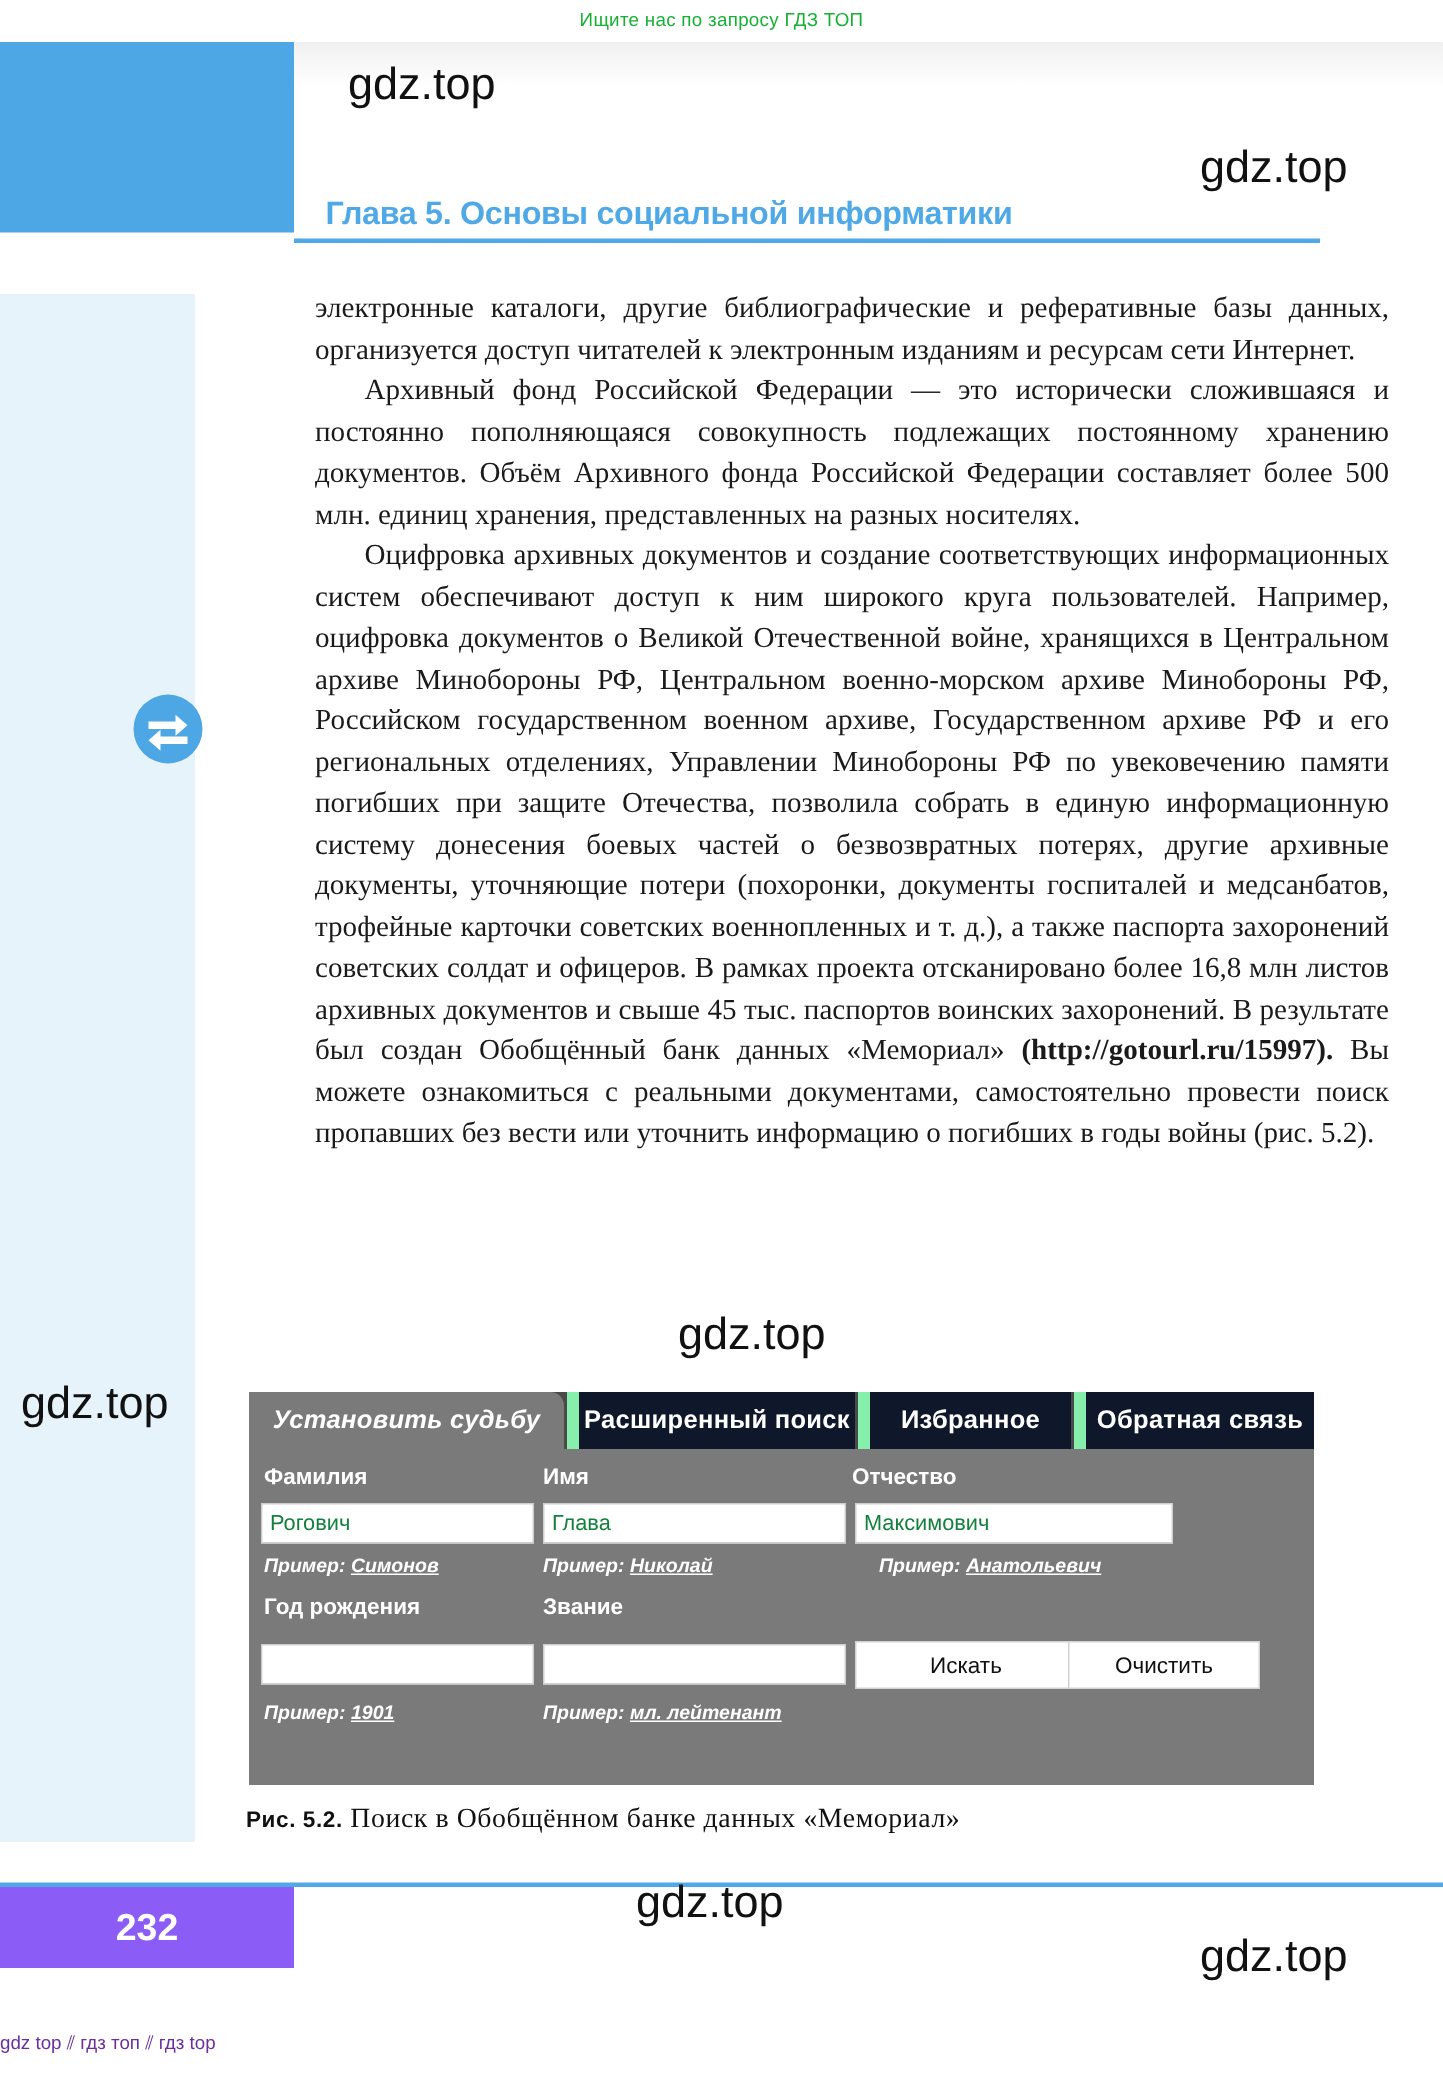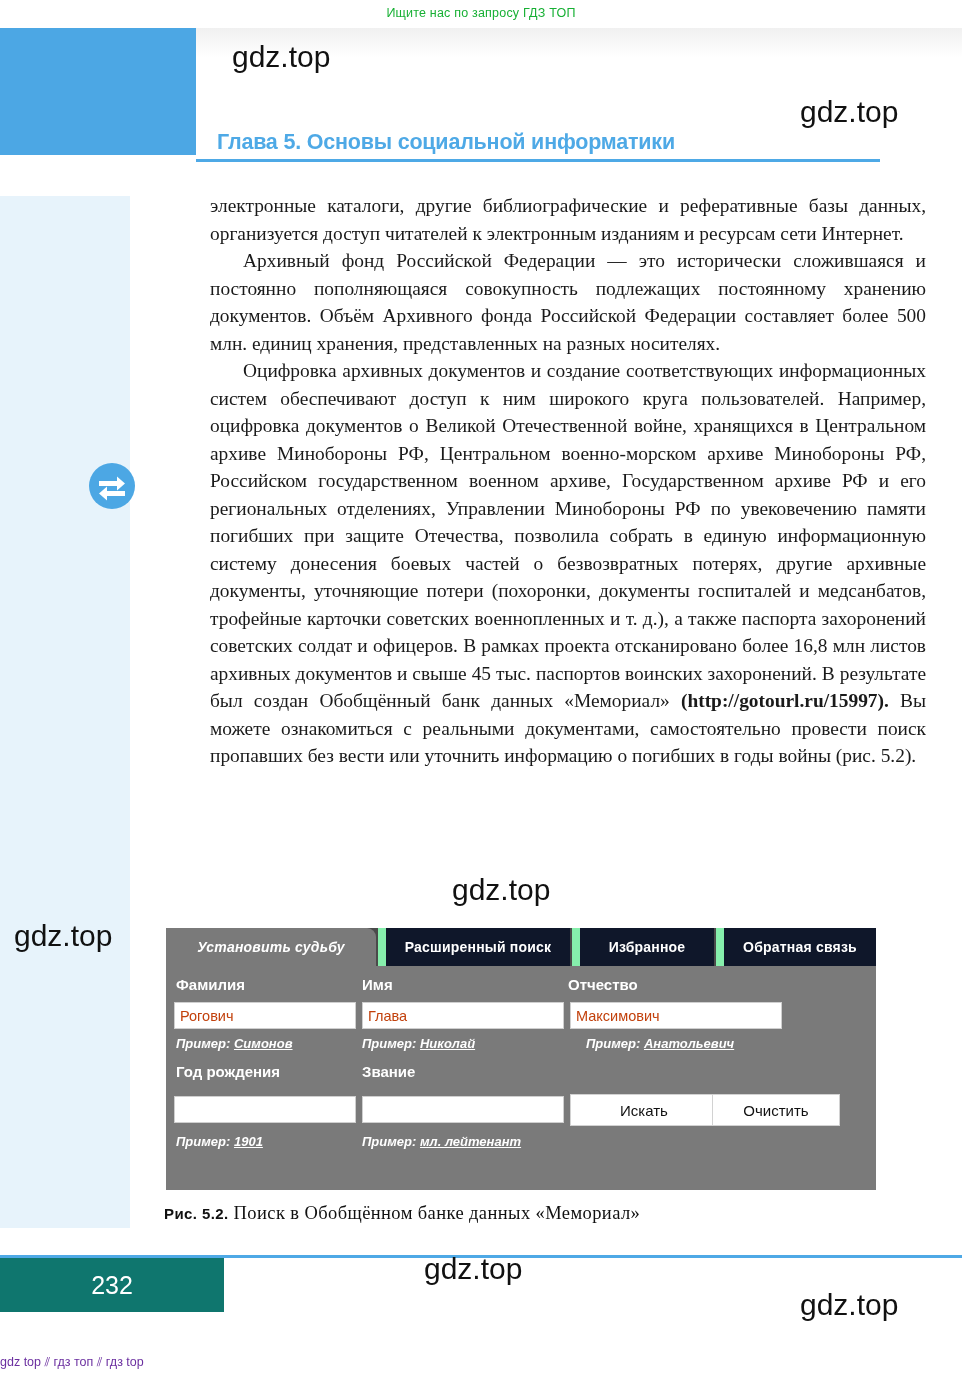--- a/index.html
+++ b/index.html
@@ -84,21 +84,21 @@
   
   .figure {
     position: absolute; left: 166px; top: 928px;
     width: 710px; height: 262px;
     background: #7a7a7a;
     font-family: "Liberation Sans", sans-serif;
   }
   .tabbar { position: relative; height: 38px; width: 100%; background:#4a4a4a; }
   .tab {
     position: absolute; top: 0; height: 38px;
-    color: #ffffff; font-weight: bold; font-size: 14px;
+    color: #ffffff; font-weight: bold; font-size: 17px;
     display: flex; align-items: center; justify-content: center;
     font-style: italic;
     letter-spacing: .2px;
   }
   .tab.inactive { background:#0f172a; font-style: normal; border-left: 8px solid #86efac; }
   .tab.active {
     background:#7a7a7a;
     border-top-right-radius: 9px;
     font-style: italic;
   }
@@ -114,21 +114,21 @@
     color: #ffffff; font-weight: bold; font-size: 15px;
     white-space: nowrap;
   }
   .fld-input {
     position: absolute;
     background: #ffffff;
     border: 1px solid #cfcfcf;
     height: 27px;
     font-family: "Liberation Sans", sans-serif;
     font-size: 14.5px;
-    color: #c2410c;
+    color: #15803d;
     padding: 0 5px;
     display: flex; align-items: center;
     overflow: hidden;
   }
   .fld-hint {
     position: absolute;
     color: #ffffff; font-size: 13px; font-style: italic; font-weight: bold;
     white-space: nowrap;
   }
   .fld-hint u { text-decoration: underline; }
@@ -172,25 +172,25 @@
   }
   .caption b { font-family: "Liberation Sans", sans-serif; font-weight: bold; font-size: 15px;}
 
   
   .foot-rule {
     position: absolute; left: 0; top: 1255px;
     width: 962px; height: 3px; background: #4ea9e6;
   }
   .page-num-block {
     position: absolute; left: 0; top: 1258px;
-    width: 224px; height: 54px;
-    background: #0f766e;
+    width: 196px; height: 54px;
+    background: #8b5cf6;
     color: #ffffff;
     font-family: "Liberation Sans", sans-serif;
-    font-weight: normal;
+    font-weight: bold;
     font-size: 25px;
     display: flex; align-items: center; justify-content: center;
   }
   .footer-links {
     position: absolute; left: 0; top: 1355px; width: 962px;
     font-family: "Liberation Sans", sans-serif;
     font-size: 12.5px;
     color: #6b2fa0;
   }
 

